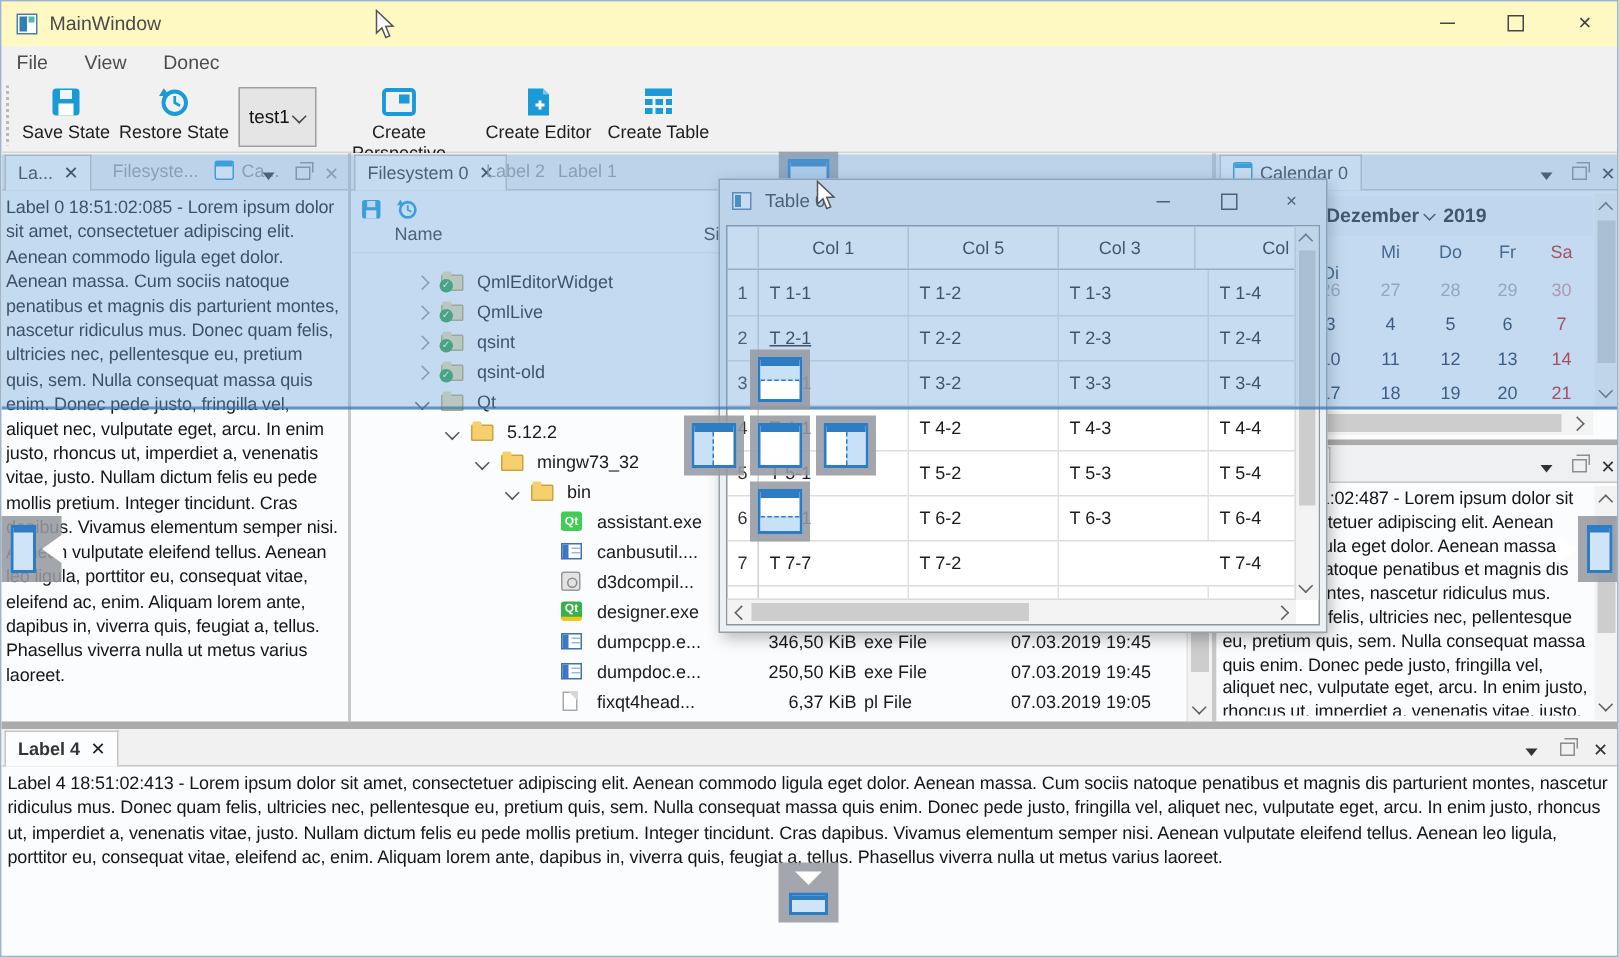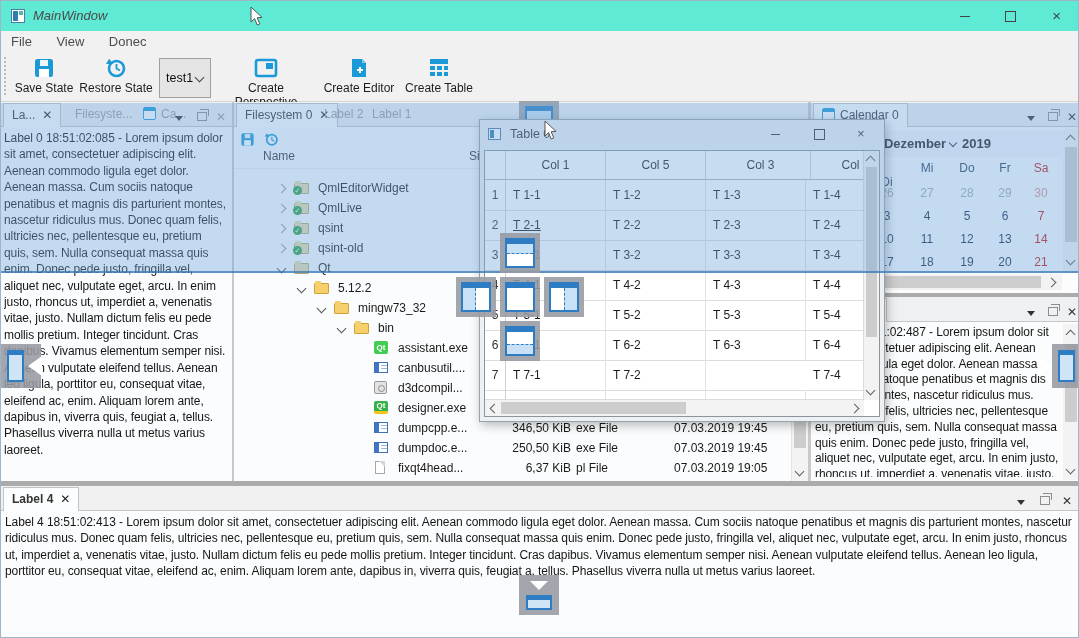--- a/index.html
+++ b/index.html
@@ -1,21 +1,21 @@
 <!DOCTYPE html>
 <html><head>
 <meta charset="utf-8">
 <style>
   html,body{margin:0;padding:0;}
   body{width:1079px;height:638px;position:relative;overflow:hidden;background:#f0f0f0;
        font-family:"Liberation Sans","DejaVu Sans",sans-serif;color:#222;
        border:1px solid #9fb4c7;box-sizing:border-box;}
   .abs{position:absolute;}
   
-  #titlebar{left:0;top:0;width:100%;height:30px;background:#5eead4;font-style:italic;}
+  #titlebar{left:0;top:0;width:100%;height:30px;background:#fef9c3;}
   #app-icon{left:10px;top:8px;width:14px;height:14px;background:#fff;border:1px solid #4e7ca3;box-sizing:border-box;}
   #app-icon::before{content:"";position:absolute;left:1px;top:1px;width:5px;height:10px;background:#2f7fb5;}
   #app-icon::after{content:"";position:absolute;right:1px;top:1px;width:4px;height:4px;background:#57b6ae;}
   #win-title{left:32px;top:7px;font-size:13px;color:#4a4a4a;}
   .win-btn{top:0;width:45px;height:30px;text-align:center;line-height:30px;color:#444;}
   #btn-min span{display:inline-block;width:10px;height:1px;background:#444;vertical-align:middle;}
   #btn-max span{display:inline-block;width:9px;height:9px;border:1px solid #444;vertical-align:middle;}
   #btn-close{font-size:15px;}
   
   #menubar{left:0;top:30px;width:100%;height:22px;background:#f1f1f1;}
@@ -437,21 +437,21 @@
     <span class="abs" style="left:30px;top:7px;">Table 0</span>
     <div class="fbtn" style="right:88px;"><span style="display:inline-block;width:9px;height:1px;background:#333;vertical-align:middle;"></span></div>
     <div class="fbtn" style="right:44px;"><span style="display:inline-block;width:9px;height:9px;border:1px solid #333;vertical-align:middle;"></span></div>
     <div class="fbtn" style="right:2px;">×</div>
   </div>
   <div id="tblframe">
     <div id="thead-row">
         <div class="thcell" style="left: 0px; width: 21px;"></div>
         <div class="thcell" style="left: 21px; width: 100px;">Col 1</div>
         <div class="thcell" style="left: 121px; width: 100px;">Col 5</div>
-        <div class="thcell" style="left: 226px; width: 100px;">Col 3</div>
+        <div class="thcell" style="left: 212px; width: 100px;">Col 3</div>
         <div class="thcell" style="left: 321px; width: 100px;">Col 4</div>
       </div>
     <div id="tbody">
         <div class="trowt" style="top: 0px;">
           <div class="tnum">1</div>
           <div class="tcell" style="left: 21px; width: 100px;">T 1-1</div>
           <div class="tcell" style="left: 121px; width: 100px;">T 1-2</div>
           <div class="tcell" style="left: 221px; width: 100px;">T 1-3</div>
           <div class="tcell" style="left: 321px; width: 100px;">T 1-4</div>
         </div>
@@ -485,21 +485,21 @@
         </div>
         <div class="trowt" style="top: 150px;">
           <div class="tnum">6</div>
           <div class="tcell" style="left: 21px; width: 100px;">T 6-1</div>
           <div class="tcell" style="left: 121px; width: 100px;">T 6-2</div>
           <div class="tcell" style="left: 221px; width: 100px;">T 6-3</div>
           <div class="tcell" style="left: 321px; width: 100px;">T 6-4</div>
         </div>
         <div class="trowt" style="top: 180px;">
           <div class="tnum">7</div>
-          <div class="tcell" style="left: 21px; width: 100px;">T 7-1</div>
+          <div class="tcell" style="left: 21px; width: 100px;">T 7-7</div>
           <div class="tcell" style="left: 121px; width: 100px;">T 7-2</div>
           <div class="tcell" style="left: 321px; width: 100px;">T 7-4</div>
         </div>
         <div class="trowt" style="top: 210px;">
           <div class="tnum">8</div>
           <div class="tcell" style="left: 21px; width: 100px;">T 8-1</div>
           <div class="tcell" style="left: 121px; width: 100px;">T 8-2</div>
           <div class="tcell" style="left: 221px; width: 100px;">T 8-3</div>
           <div class="tcell" style="left: 321px; width: 100px;">T 8-4</div>
         </div>

